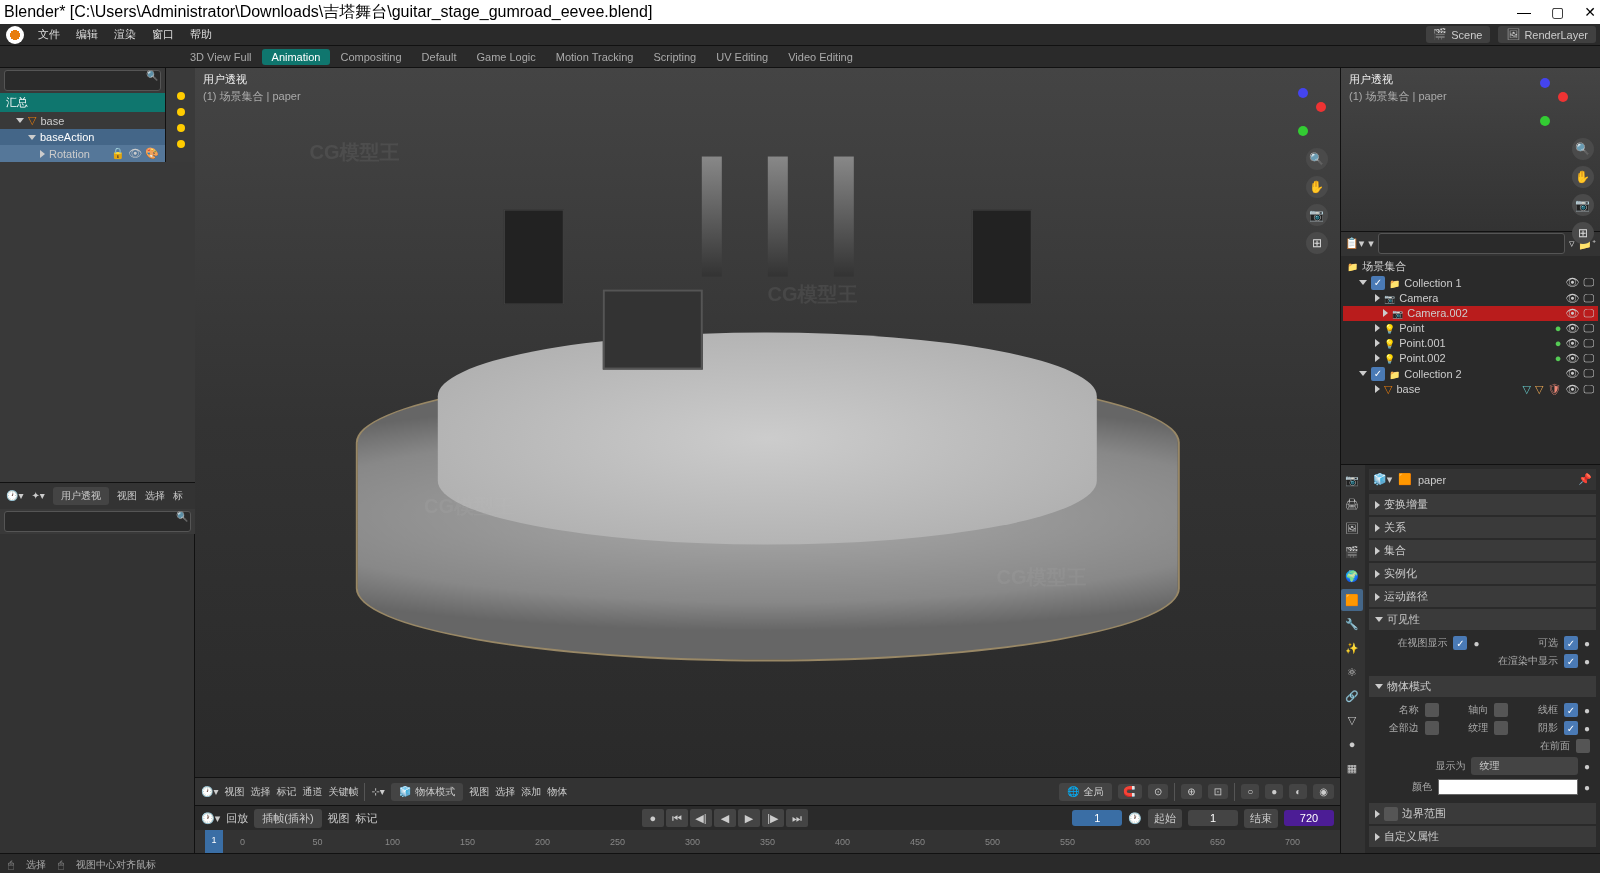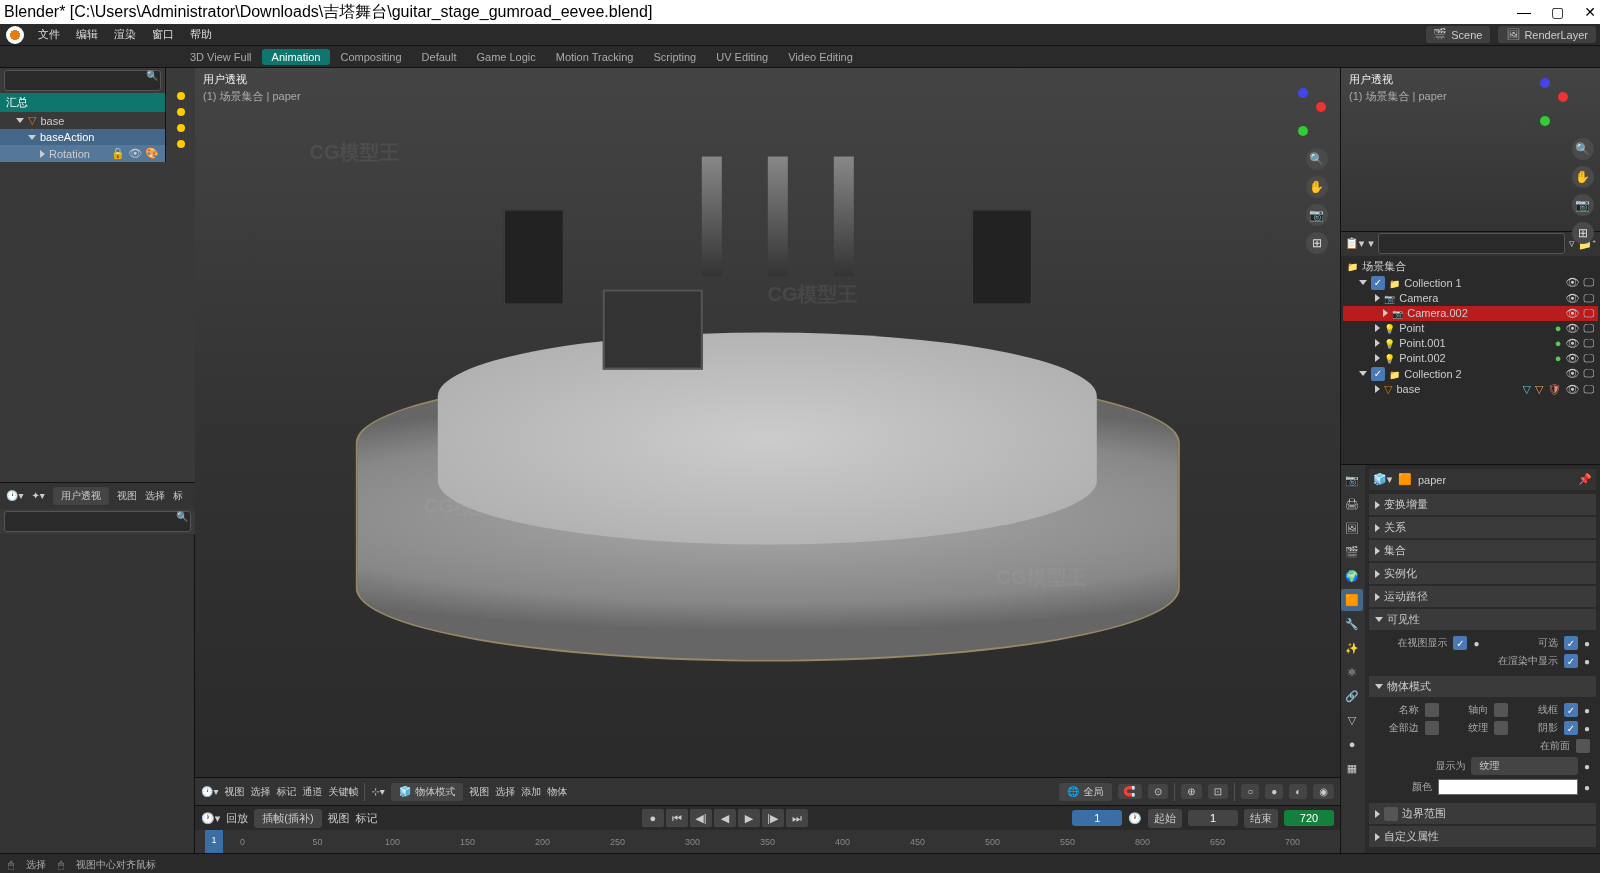--- a/index.html
+++ b/index.html
@@ -268,21 +268,21 @@
           <span class="play-btn">◀</span>
           <span class="play-btn">▶</span>
           <span class="play-btn">|▶</span>
           <span class="play-btn">⏭</span>
         </div>
         <span class="frame-input">1</span>
         <span>🕐</span>
         <span class="frame-label">起始</span>
         <span class="frame-input" style="background:#444">1</span>
         <span class="frame-label">结束</span>
-        <span class="frame-input" style="background:#15803d">720</span>
+        <span class="frame-input" style="background:#4c1d95">720</span>
       </div>
       <div class="timeline-ruler">
         <div class="cur">1</div>
         <span>0</span>
         <span>50</span>
         <span>100</span>
         <span>150</span>
         <span>200</span>
         <span>250</span>
         <span>300</span>

